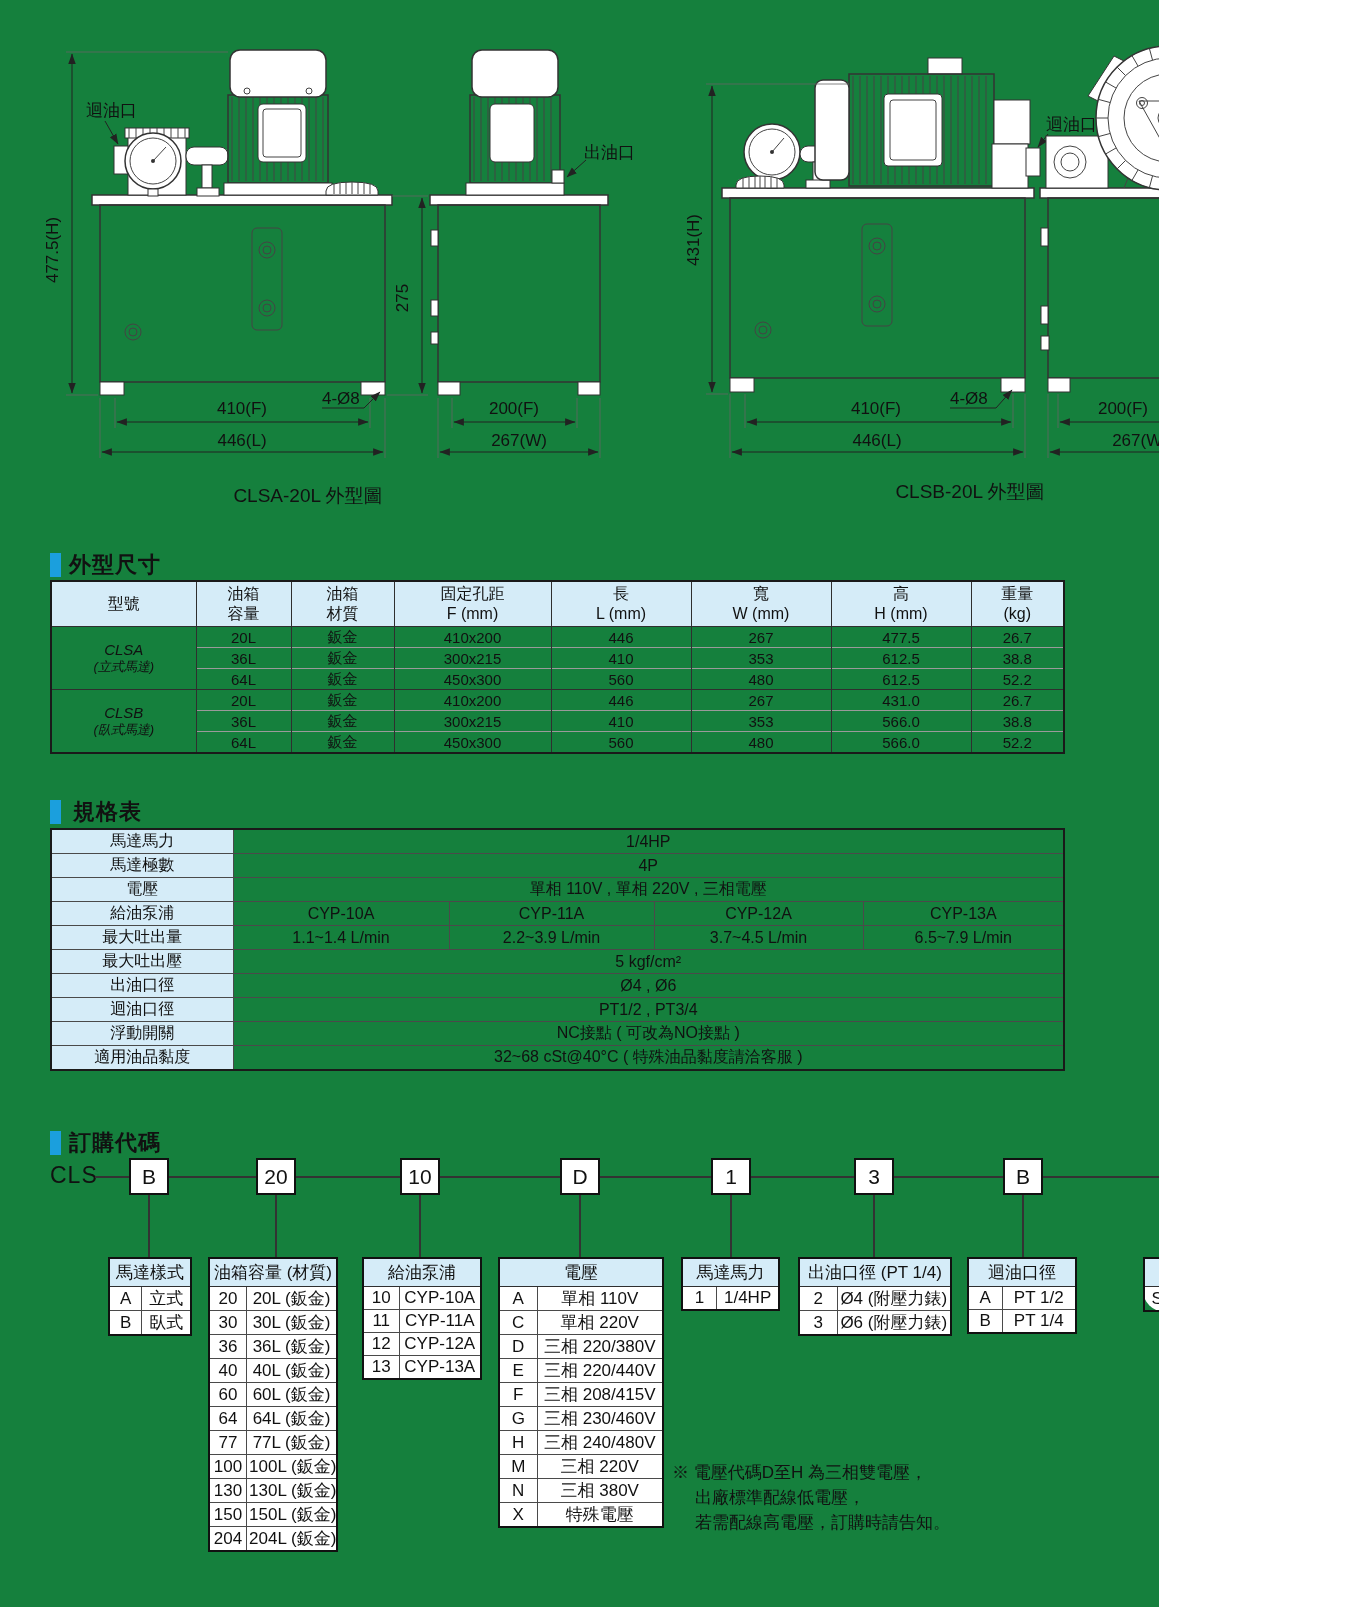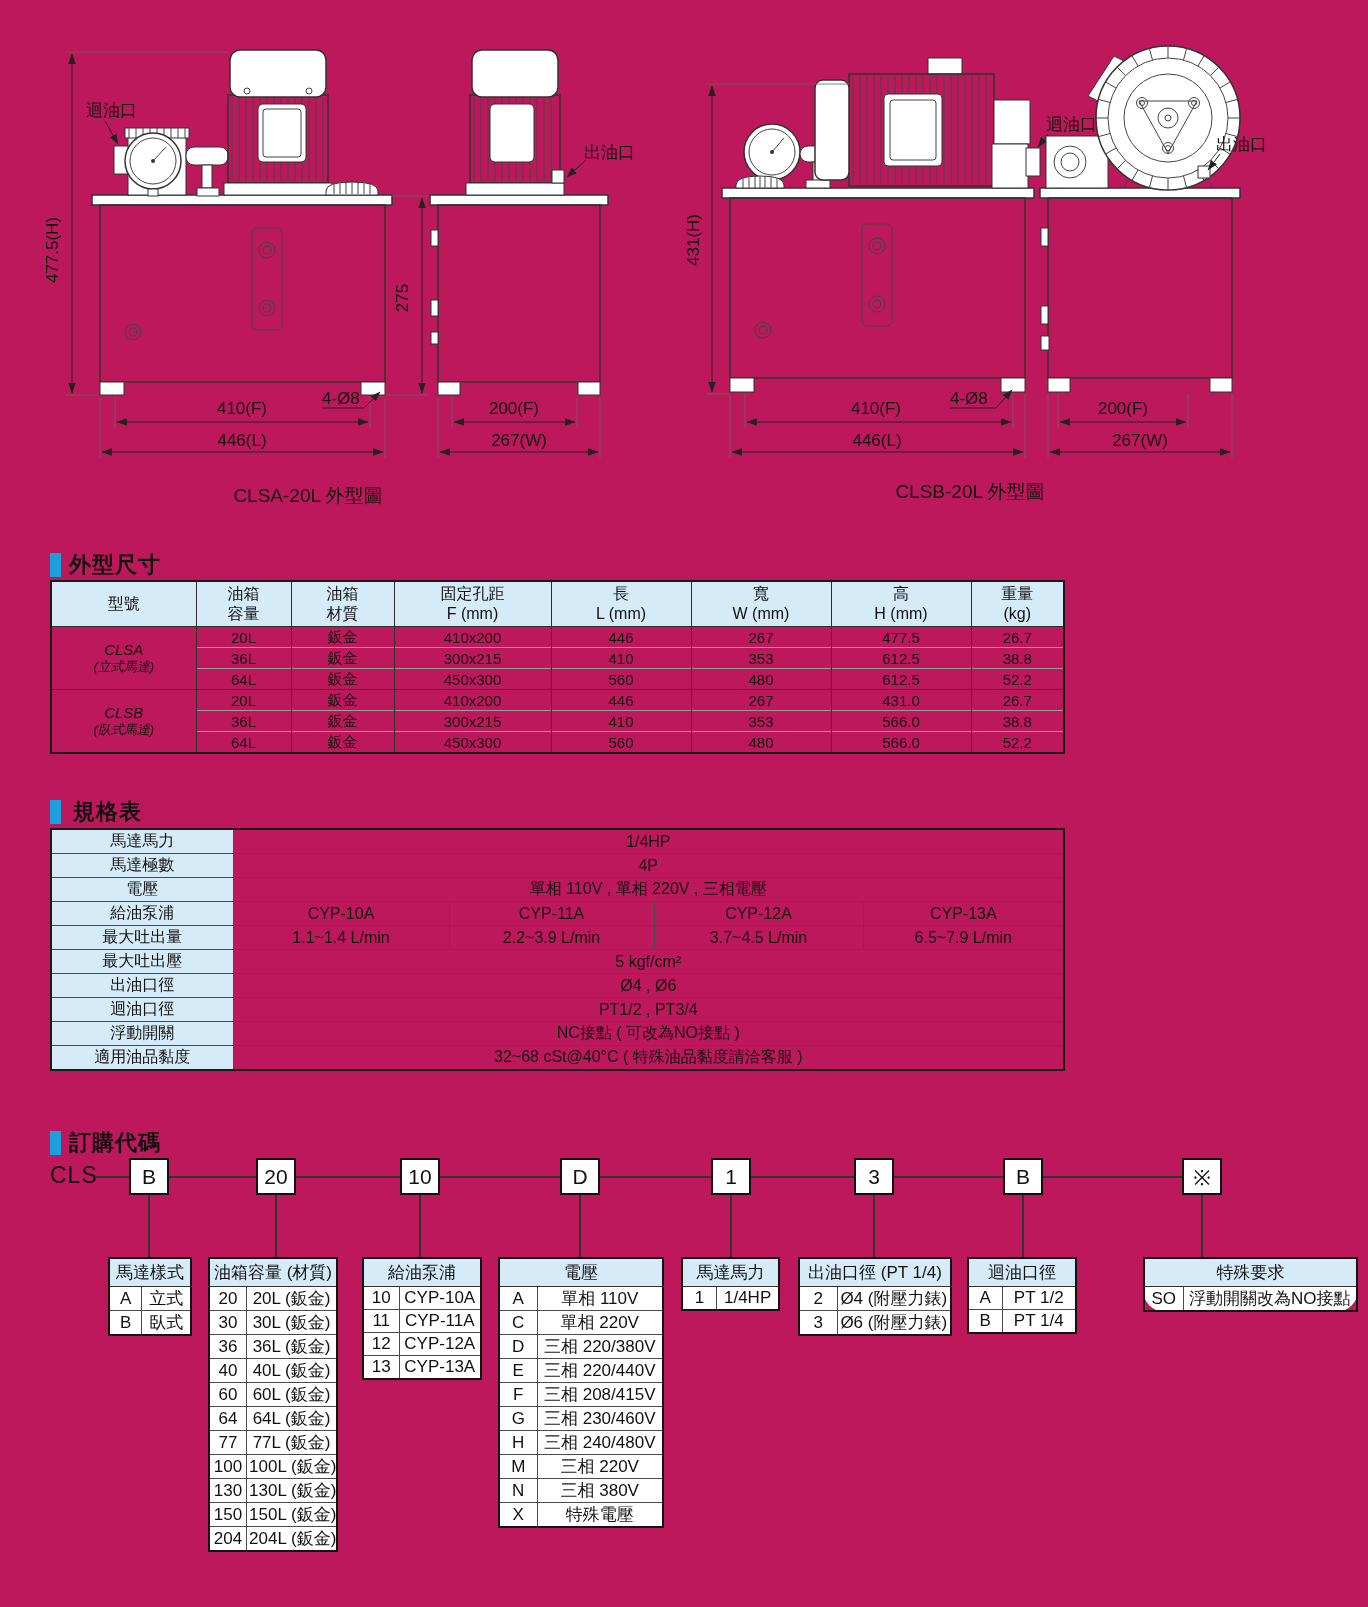--- a/index.html
+++ b/index.html
@@ -1,16 +1,16 @@
 <!DOCTYPE html>
 <html><head>
 <meta charset="utf-8">
 <style>
   html,body{margin:0;padding:0;background:#fff;}
-  .page{position:relative;width:1368px;height:1607px;background:#be185d;
+  .page{position:relative;width:1159px;height:1607px;background:#15803d;
         font-family:"Liberation Sans",sans-serif;color:#111;overflow:hidden;}
 
   
   .sec{position:absolute;display:flex;align-items:center;gap:8px;}
   .sec .bar{width:11px;height:24px;background:#1b9fdd;}
   .sec .t{font-size:22px;font-weight:bold;letter-spacing:1px;}
 
   table{border-collapse:collapse;table-layout:fixed;padding-left:40px;}
 
   
@@ -739,14 +739,19 @@
         </tr>
       </thead>
     <tbody>
       <tr>
           <td>SO</td>
           <td>浮動開關改為NO接點</td>
         </tr>
     </tbody>
   </table>
 
+  <div class="note">
+    <div>※ 電壓代碼D至H 為三相雙電壓，</div>
+    <div class="in">出廠標準配線低電壓，</div>
+    <div class="in">若需配線高電壓，訂購時請告知。</div>
+  </div>
 
 </div>
 
 </body></html>

